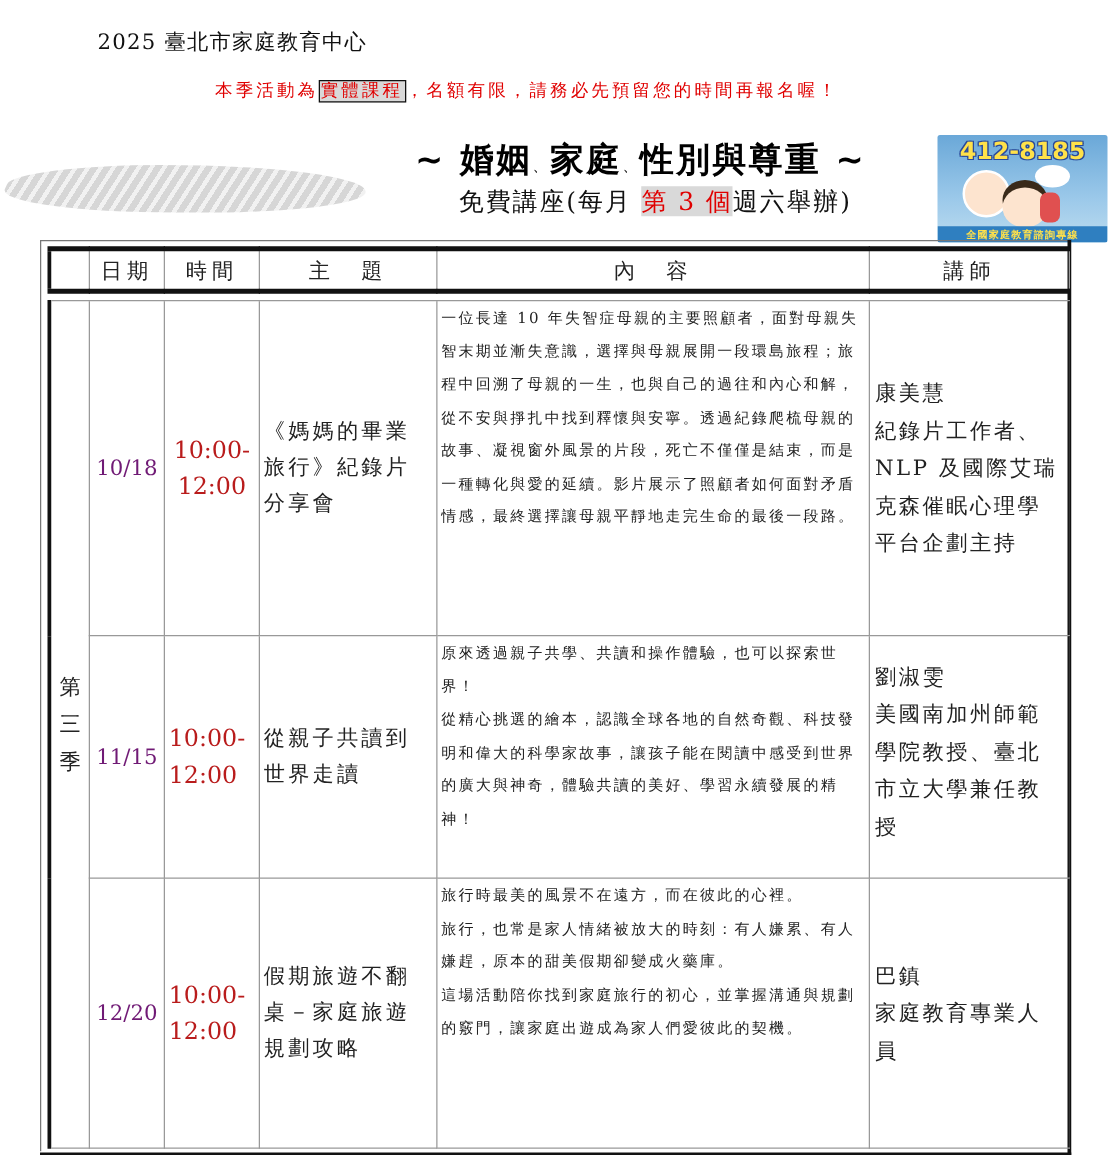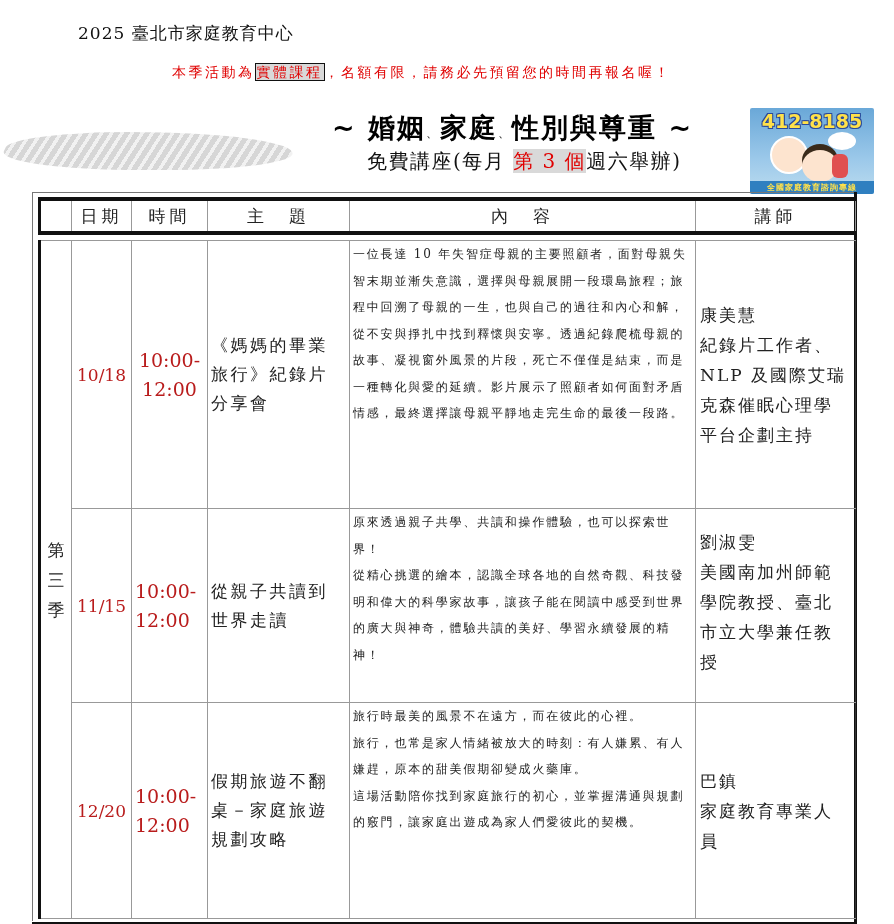--- a/index.html
+++ b/index.html
@@ -21,21 +21,21 @@
   .c2 { color: #f08020; }
   .c3 { color: #3a9a48; }
   .c4 { color: #4a3ae0; }
 
   .title { position: absolute; left: 332px; top: 110px; font-family: "DejaVu Sans", sans-serif;
            font-size: 27px; font-weight: bold; letter-spacing: 2px; white-space: nowrap; color: #000; }
   .title .sep { font-size: 12px; vertical-align: baseline; font-weight: normal; }
   .subtitle { position: absolute; left: 367px; top: 148px; font-size: 20px; letter-spacing: 1.5px; white-space: nowrap; }
   .subtitle .hl { background: #d9d9d9; color: #e00000; }
 
-  .badge { position: absolute; left: 750px; top: 108px; width: 124px; height: 86px;
+  .badge { position: absolute; left: 750px; top: 108px; width: 136px; height: 86px;
            background: linear-gradient(#6aa8d8, #9cc9ea 60%, #bcdcef); border-radius: 2px; overflow: hidden; }
   .badge .num { position: absolute; top: 2px; left: 0; width: 100%; text-align: center;
            font-family: "DejaVu Sans", sans-serif; font-weight: bold; font-size: 19px; color: #ffe14a;
            text-shadow: 1px 1px 0 #2a4a9a, -1px -1px 0 #2a4a9a, 1px -1px 0 #2a4a9a, -1px 1px 0 #2a4a9a; }
   .badge .face1 { position: absolute; left: 20px; top: 28px; width: 34px; height: 34px; border-radius: 50%; background: #fde4cf; border: 2px solid #fff; }
   .badge .face2 { position: absolute; left: 52px; top: 42px; width: 36px; height: 32px; border-radius: 50%; background: #fde4cf; box-shadow: 0 -6px 0 #3a2a1a; }
   .badge .phone { position: absolute; left: 82px; top: 46px; width: 16px; height: 24px; border-radius: 6px; background: #e05050; }
   .badge .cloud { position: absolute; left: 78px; top: 24px; width: 28px; height: 18px; border-radius: 50%; background: #fff; }
   .badge .bar { position: absolute; left: 0; bottom: 0; width: 100%; height: 13px; background: #2f7fc0;
            color: #ffe14a; font-family: "DejaVu Sans", sans-serif; font-size: 8px; font-weight: bold; text-align: center; line-height: 13px; letter-spacing: 1px; }
@@ -45,21 +45,21 @@
            border: 1px solid #777; border-bottom: none; }
   .frame-outer { position: absolute; left: 32px; top: 192px; width: 822px; height: 730px;
            border-right: 3px solid #111; border-bottom: 3px solid #111; pointer-events: none; }
   table.sched { position: absolute; left: 38px; top: 197px; width: 816px; border-collapse: collapse; table-layout: fixed; }
   table.sched td, table.sched th { border: 1px solid #999; padding: 0; vertical-align: middle; }
   table.sched th { font-weight: normal; height: 30px; font-size: 17px; letter-spacing: 4px; color: #222; }
   table.sched thead tr { border-top: 4px solid #111; border-bottom: 4px solid #111; margin-top: 24px; }
   table.sched thead th:first-child, table.sched tbody td.season { border-left: 3px solid #111; }
   .gap td { height: 5px; border-left: none !important; border-right: none !important; }
   td.season { text-align: center; font-size: 17px; line-height: 30px; color: #222; }
-  td.date { text-align: center; font-size: 17px; color: #b91c1c; }
+  td.date { text-align: center; font-size: 17px; color: #701a75; }
   td.time { text-align: center; font-size: 19px; line-height: 29px; color: #b91c1c; }
   td.topic { padding: 0 3px !important; font-size: 17px; line-height: 29px; letter-spacing: 2.5px; color: #222; border-left: 1px solid #333 !important; }
   td.content { padding: 0 3px !important; font-size: 12px; line-height: 26.5px; letter-spacing: 1.8px; color: #222; vertical-align: top !important; }
   td.speaker { padding: 0 4px !important; font-size: 17px; line-height: 30px; letter-spacing: 2px; color: #222; border-right: 1px solid #333 !important; }
   .para { display: block; }
   .spk-name { display: block; }
 </style>
 </head>
 <body>
 

